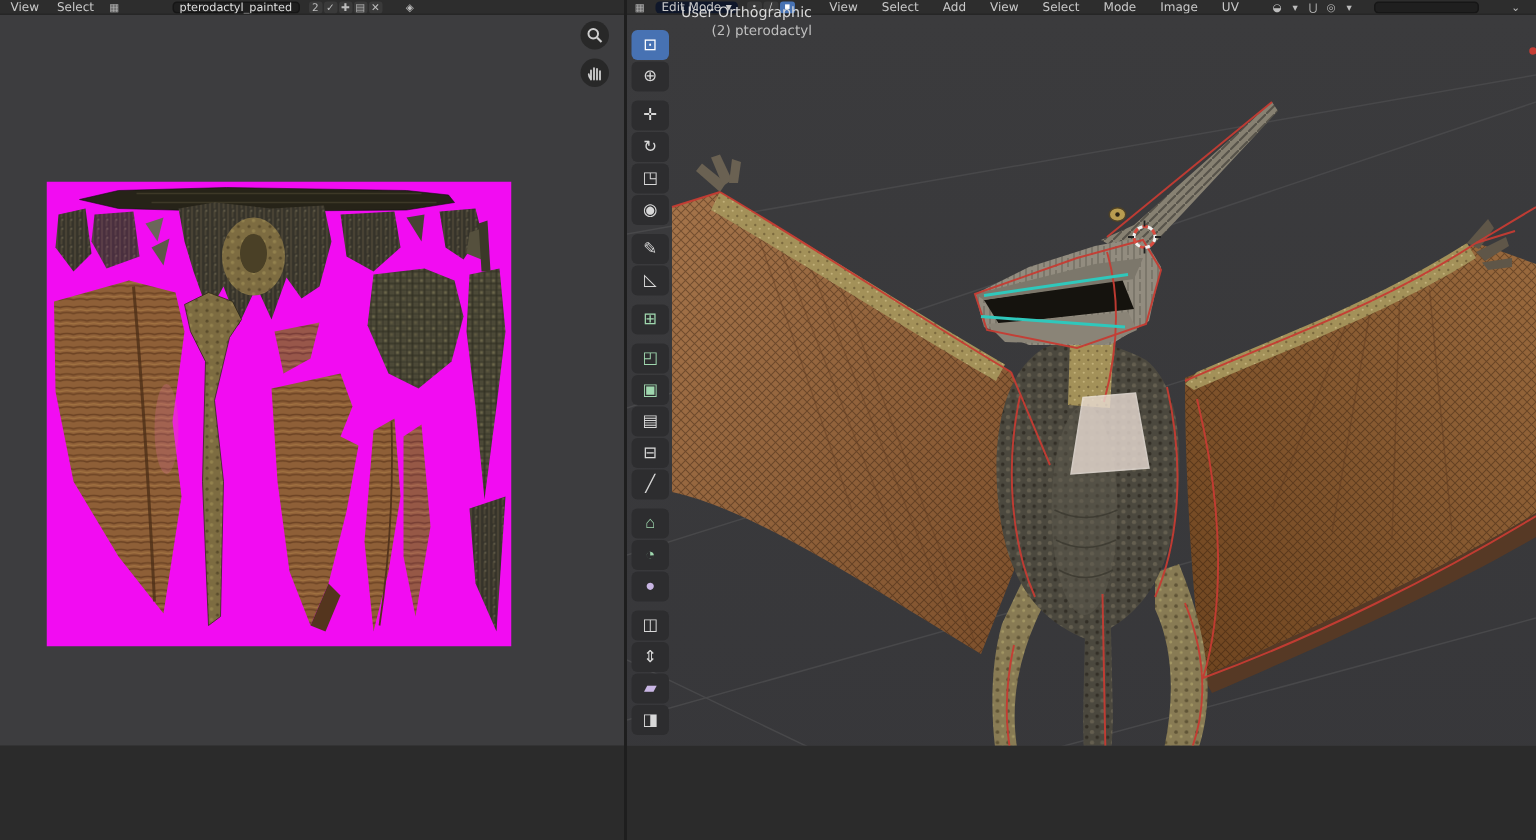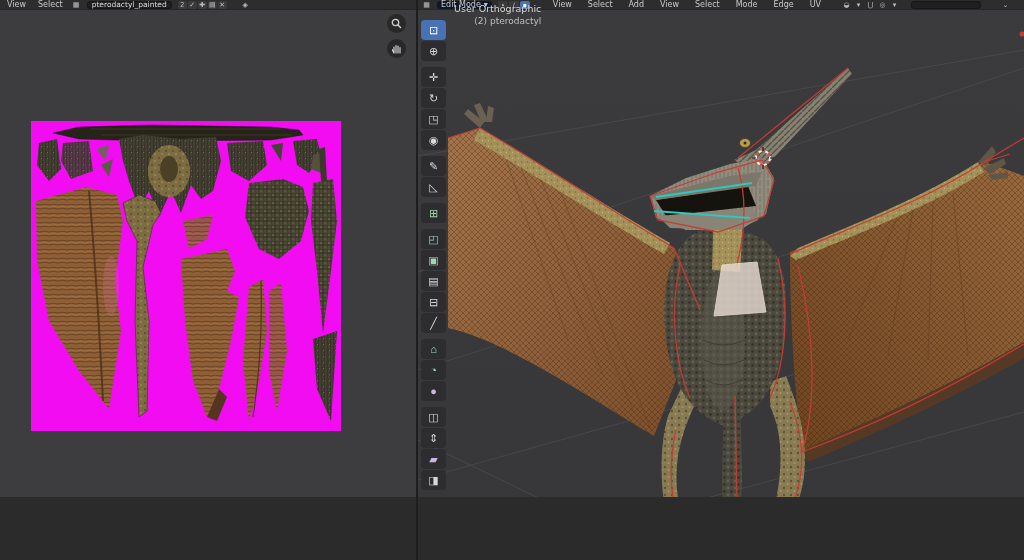--- a/index.html
+++ b/index.html
@@ -13,21 +13,21 @@
   .editor-right { left:418px; width:606px; background:var(--viewport_bg); }
   .splitter { position:absolute; top:0; left:416px; width:2px; height:560px; background:#1e1e1e; }
 
   
   .ed-header { position:absolute; top:0; left:0; right:0; height:10px; background:var(--header_bg);
                border-bottom:1px solid #262626; display:flex; align-items:center; gap:6px;
                padding:0 4px; font-size:8px; color:#c9c9c9; white-space:nowrap; overflow:hidden; }
   .menu { padding:0 3px; cursor:default; }
   .hdr-ic { display:inline-block; min-width:9px; text-align:center; font-size:7px; color:#bdbdbd; }
   .hdr-field { background:#1f1f1f; border:1px solid #161616; border-radius:3px; height:8px;
-               display:inline-flex; align-items:center; padding:0 4px; color:#dedede; font-size:7.5px; }
+               display:inline-flex; align-items:center; padding:0 4px; color:#dedede; font-size:7.5px;margin-left:28px; }
   .name-field { min-width:78px; }
   .btn-strip { display:inline-flex; gap:1px; }
   .btn-strip .hdr-ic { background:#3a3a3a; border-radius:2px; height:8px; line-height:8px; }
   .mode-box { display:inline-flex; align-items:center; gap:3px; background:#0f172a; border-radius:3px;
               height:8px; padding:0 4px; }
   .selmode { display:inline-flex; gap:1px; }
   .selmode span { width:10px; height:8px; background:#3a3a3a; border-radius:2px; font-size:6px;
                   line-height:8px; text-align:center; color:#cfcfcf; }
   .selmode span.active { background:var(--accent_blue); color:#fff; }
   .menus-row { display:inline-flex; gap:10px; margin-left:14px; }
@@ -172,21 +172,21 @@
           <span>∕</span>
           <span class="active">▪</span>
       </span>
       <span class="menus-row">
         <span class="menu">View</span>
           <span class="menu">Select</span>
           <span class="menu">Add</span>
           <span class="menu">View</span>
           <span class="menu">Select</span>
           <span class="menu">Mode</span>
-          <span class="menu">Edge</span>
+          <span class="menu">Image</span>
           <span class="menu">UV</span>
       </span>
       <span class="icons-row">
         <span class="hdr-ic">◒</span>
           <span class="hdr-ic">▾</span>
           <span class="hdr-ic">⋃</span>
           <span class="hdr-ic">◎</span>
           <span class="hdr-ic">▾</span>
       </span>
       <span class="hdr-field vp-field"></span>

